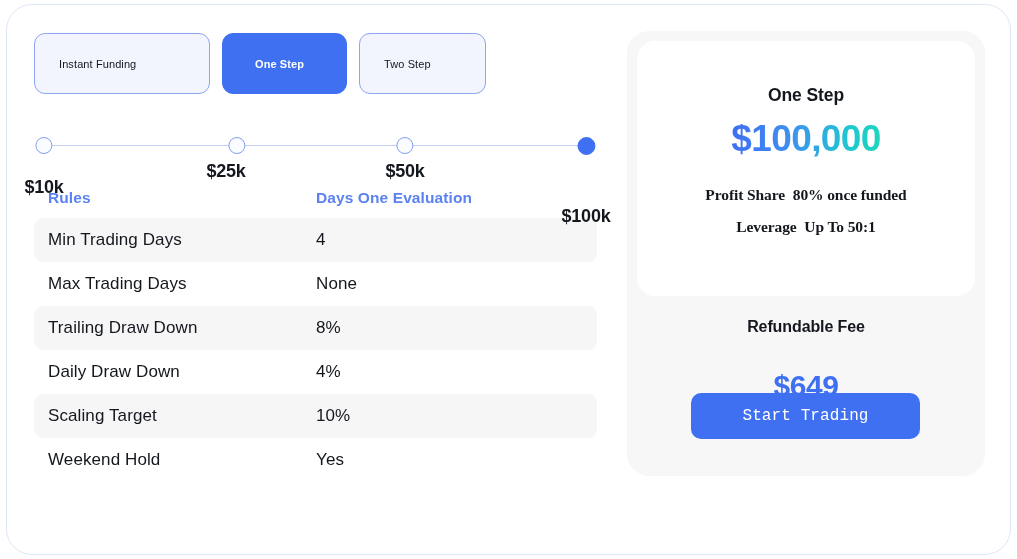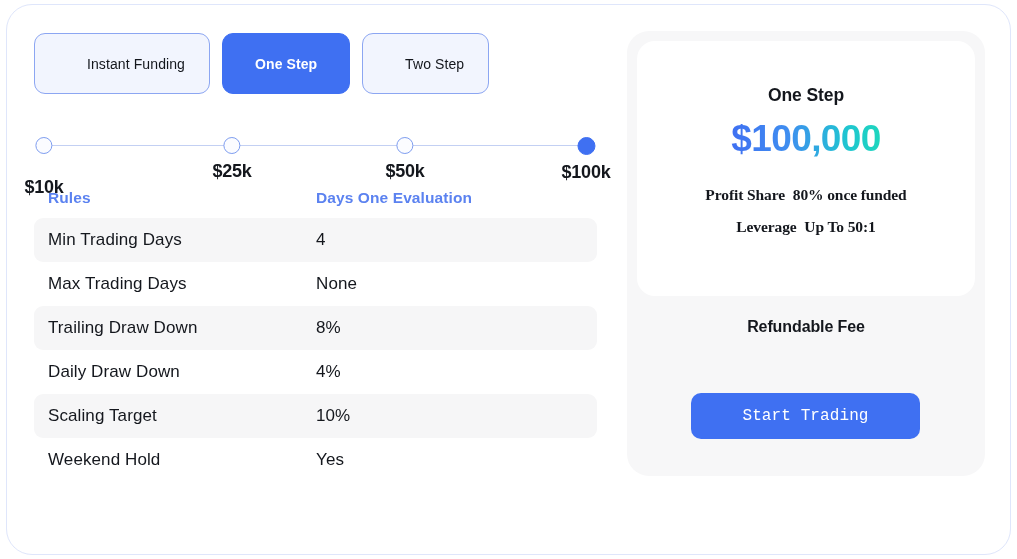--- a/index.html
+++ b/index.html
@@ -44,22 +44,22 @@
   .tab-row {
     display: flex;
     gap: 12px;
     align-items: flex-start;
   }
   .tab {
     height: 61px;
     border-radius: 11px;
     display: flex;
     align-items: center;
-    justify-content: flex-end;
-    font-size: 14px;
+    justify-content: flex-start;
+    font-size: 11px;
     letter-spacing: .1px;
     cursor: pointer;
     white-space: nowrap;
     user-select: none;
   }
   .tab.inactive {
     background: #f2f5fe;
     border: 1.2px solid #8ca6f2;
     color: #13161c;
     padding: 0 24px;
@@ -264,31 +264,31 @@
     </div>
 
     <div class="slider-wrap">
       <div class="slider-track"></div>
 
       <div class="slider-stop" style="left:10px;gap:16px;">
         <div class="dot"></div>
         <div class="stop-label">$10k</div>
       </div>
 
-      <div class="slider-stop" style="left:198px;">
+      <div class="slider-stop" style="left:192px;align-items:flex-end;">
         <div class="dot"></div>
         <div class="stop-label">$25k</div>
       </div>
 
       <div class="slider-stop" style="left:371px;">
         <div class="dot"></div>
         <div class="stop-label">$50k</div>
       </div>
 
-      <div class="slider-stop" style="left:552px;">
+      <div class="slider-stop" style="left:552px;gap:44px;">
         <div class="dot filled"></div>
         <div class="stop-label">$100k</div>
       </div>
     </div>
 
     <div class="rules-table">
       <div class="rules-head">
         <span class="col-a">Rules</span>
         <span>Days One Evaluation</span>
       </div>
@@ -331,16 +331,17 @@
         <span>80% once funded</span>
       </div>
 
       <div class="meta-line second">
         <span class="meta-key">Leverage</span>
         <span>Up To 50:1</span>
       </div>
     </div>
 
     <div class="fee-label">Refundable Fee</div>
+    <div class="fee-amount">$649</div>
 
     <button class="cta-button">Start Trading</button>
   </div>
 </div>
 
 </body></html>

